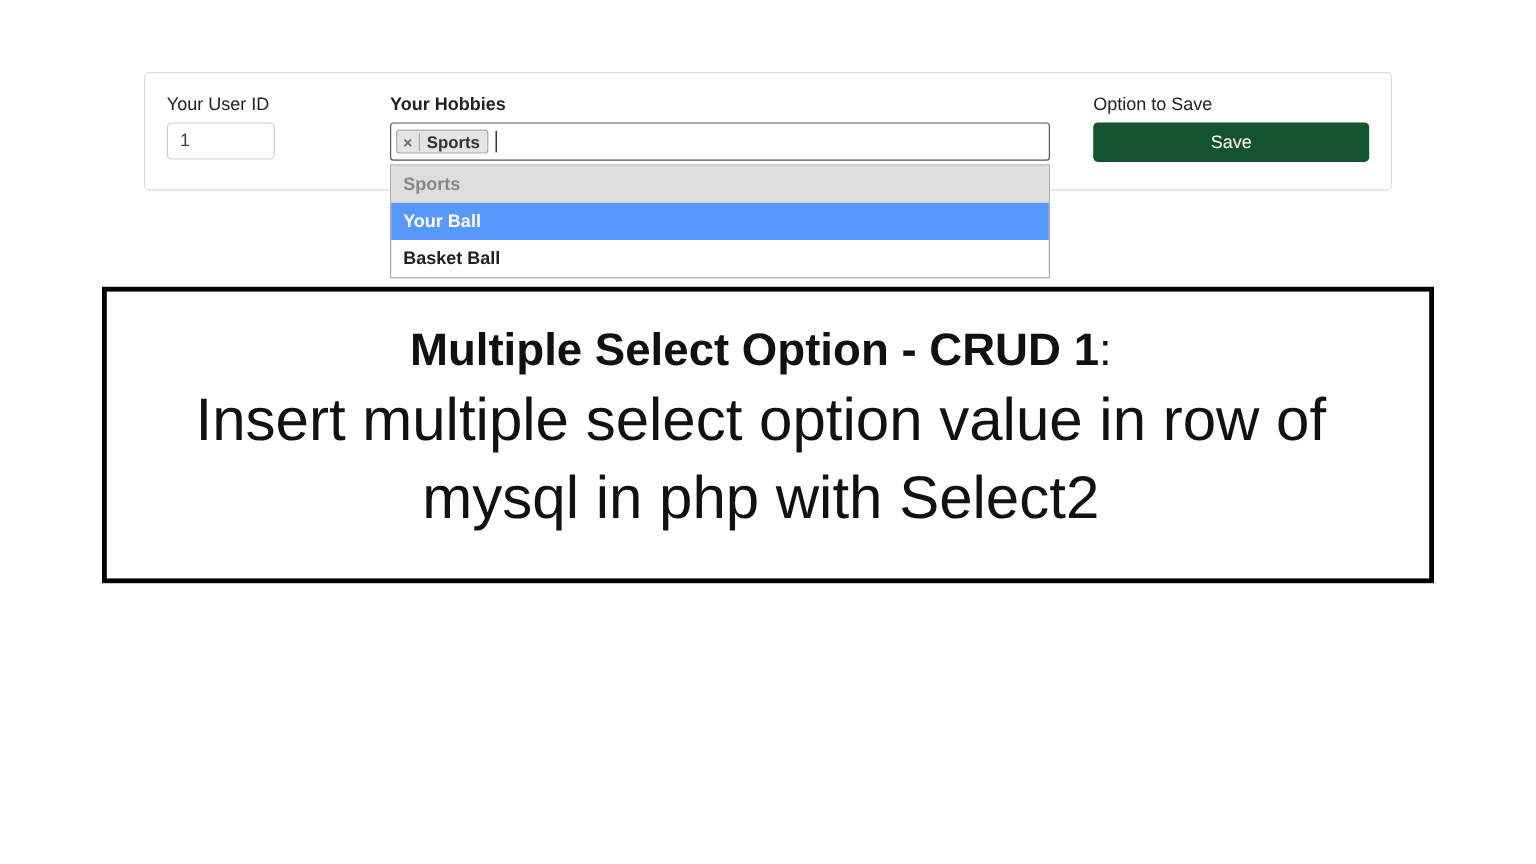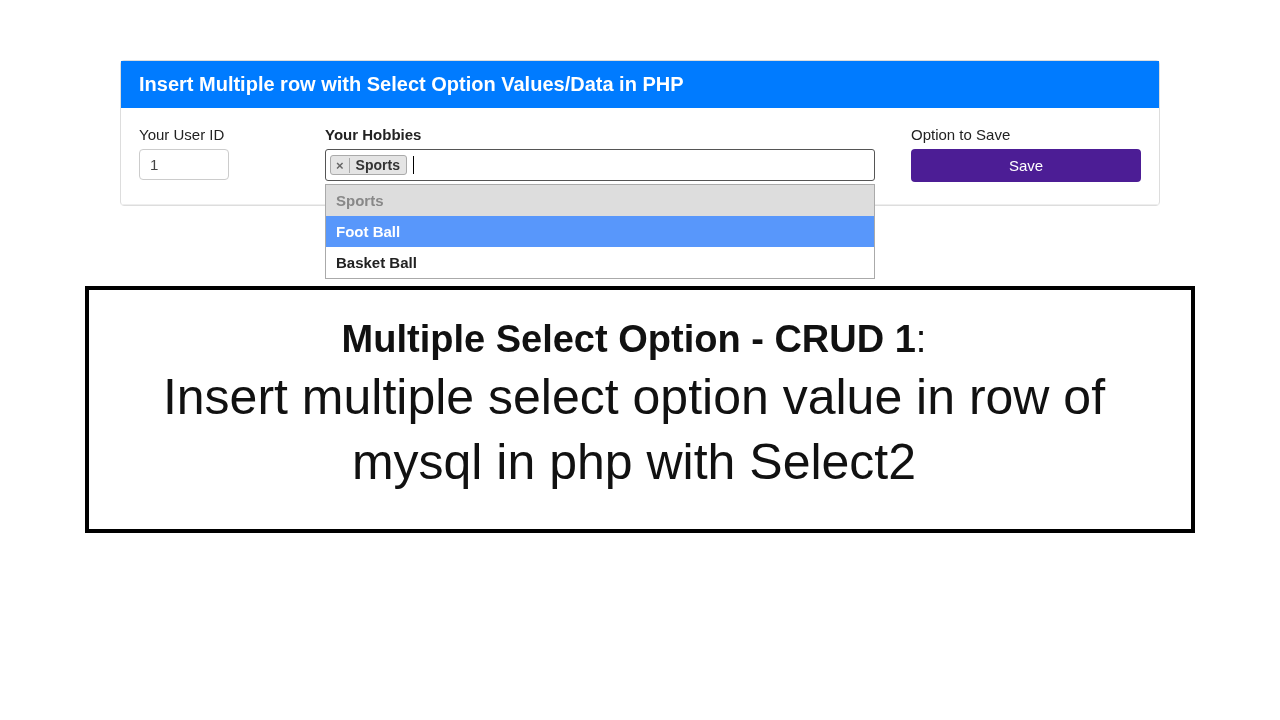--- a/index.html
+++ b/index.html
@@ -95,21 +95,21 @@
   .option.selected {
     background: #ddd;
     color: #888;
   }
   .option.highlight {
     background: #5897fb;
     color: #fff;
   }
   .btn-save {
     width: 100%;
-    background: #4c1d95;
+    background: #14532d;
     color: #fff;
     border: none;
     padding: 8px 0;
     font-size: 15px;
     border-radius: 4px;
     cursor: pointer;
   }
   .caption-box {
     margin: 80px 85px 0 85px;
     border: 4px solid #000;
@@ -132,40 +132,39 @@
     color: #111;
     font-weight: 400;
     line-height: 1.3;
     margin-top: 4px;
   }
 </style>
 </head>
 <body>
 
 <div class="card">
-  <div class="card-header">Insert Multiple row with Select Option Values/Data in PHP</div>
   <div class="card-body">
 
     <div class="col-userid">
       <label class="form-label">Your User ID</label>
       <input class="input-text" value="1" style="">
     </div>
 
     <div class="col-hobbies">
       <label class="form-label">Your Hobbies</label>
       <div class="select2-box">
         <span class="tag">
           <span class="tag-x">×</span>
           <span class="tag-label">Sports</span>
         </span>
         <span class="cursor-line"></span>
       </div>
       <div class="dropdown">
         <div class="option selected">Sports</div>
-        <div class="option highlight">Foot Ball</div>
+        <div class="option highlight">Your Ball</div>
         <div class="option">Basket Ball</div>
       </div>
     </div>
 
     <div class="col-save">
       <label class="form-label">Option to Save</label>
       <button class="btn-save">Save</button>
     </div>
 
   </div>

